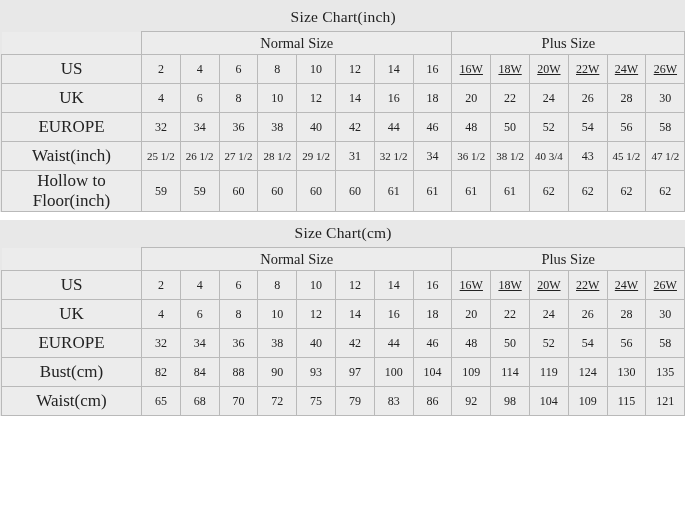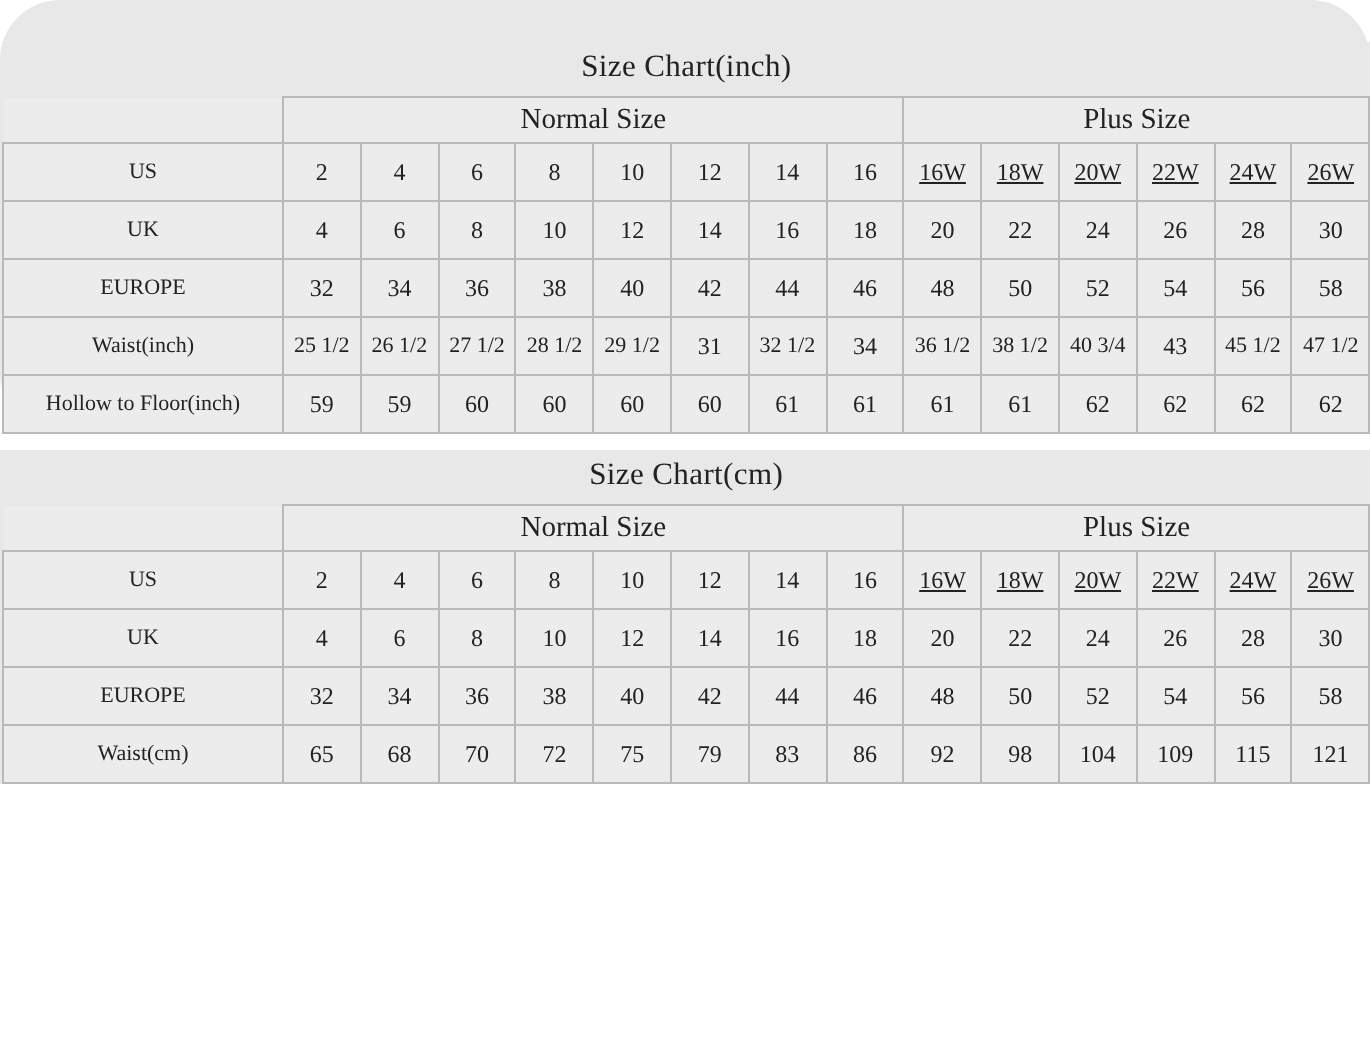--- a/index.html
+++ b/index.html
@@ -19,22 +19,21 @@
     height: 529px;
     position: relative;
     background: #ffffff;
   }
   .chart-block {
     width: 685px;
     background: #e8e8e8;
     box-sizing: border-box;
   }
   .chart-block.first {
-    padding-top: 21px;
-    border-radius: 30px;
+    padding-top: 4px;
   }
   .gap {
     height: 8px;
     background: #ffffff;
     width: 685px;
   }
   table.size-chart {
     border-collapse: collapse;
     width: 683px;
     margin: 0 1px;
@@ -61,21 +60,21 @@
     font-size: 14.5px;
     height: 22px;
     background: #ececec !important;
   }
   .blank-corner {
     background: #ececec !important;
     border-left: none !important;
     border-top: none !important;
   }
   .rowlabel {
-    font-size: 11px;
+    font-size: 17px;
     height: 28px;
     background: #ececec !important;
   }
   .val {
     font-size: 12px;
     height: 28px;
     background: #ececec !important;
   }
   .val.small {
     font-size: 11px;
@@ -266,20 +265,37 @@
             <td class="val">44</td>
             <td class="val">46</td>
             <td class="val">48</td>
             <td class="val">50</td>
             <td class="val">52</td>
             <td class="val">54</td>
             <td class="val">56</td>
             <td class="val">58</td>
           </tr>
           <tr>
+            <td class="rowlabel">Bust(cm)</td>
+            <td class="val">82</td>
+            <td class="val">84</td>
+            <td class="val">88</td>
+            <td class="val">90</td>
+            <td class="val">93</td>
+            <td class="val">97</td>
+            <td class="val">100</td>
+            <td class="val">104</td>
+            <td class="val">109</td>
+            <td class="val">114</td>
+            <td class="val">119</td>
+            <td class="val">124</td>
+            <td class="val">130</td>
+            <td class="val">135</td>
+          </tr>
+          <tr>
             <td class="rowlabel">Waist(cm)</td>
             <td class="val">65</td>
             <td class="val">68</td>
             <td class="val">70</td>
             <td class="val">72</td>
             <td class="val">75</td>
             <td class="val">79</td>
             <td class="val">83</td>
             <td class="val">86</td>
             <td class="val">92</td>

